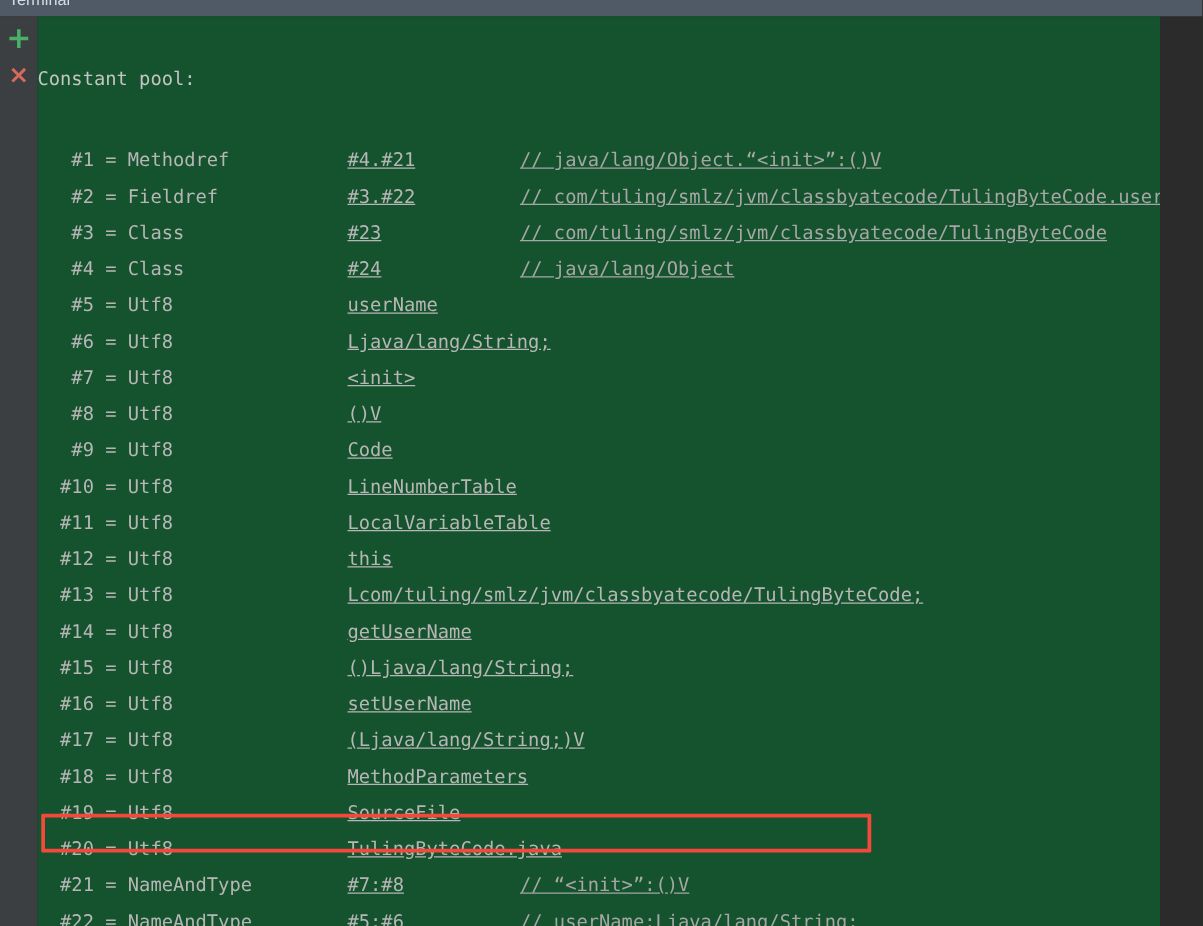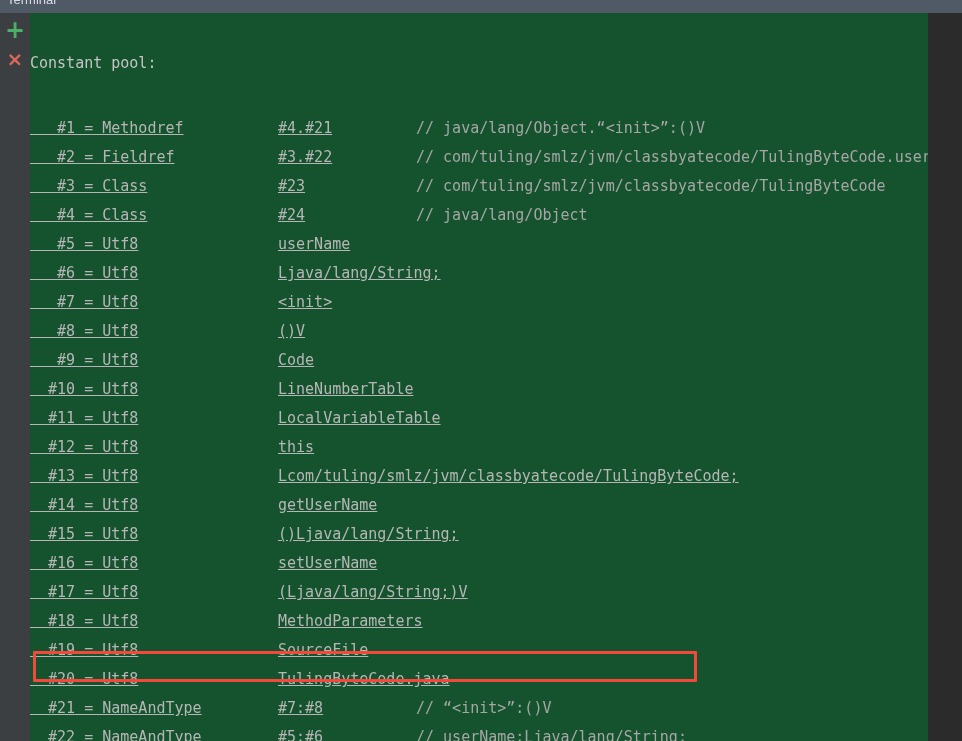--- a/index.html
+++ b/index.html
@@ -85,31 +85,31 @@
   .line {
     position: relative;
     height: 29px;
     line-height: 29px;
     white-space: pre;
   }
   .line .col-entry {
     display: inline-block;
     width: 248px;
     white-space: pre;
-    text-decoration: underline;
   }
   .line .col-value {
     display: inline-block;
     width: 138px;
     white-space: pre;
     text-decoration: underline;
   }
   .line .col-comment {
     white-space: pre;
     color: #a6a6a6;
+    text-decoration: underline;
   }
   .line.heading {
     color: #c4c4c4;
   }
 
   
   .annot-box {
     position: absolute;
     left: 33px;
     top: 651px;

